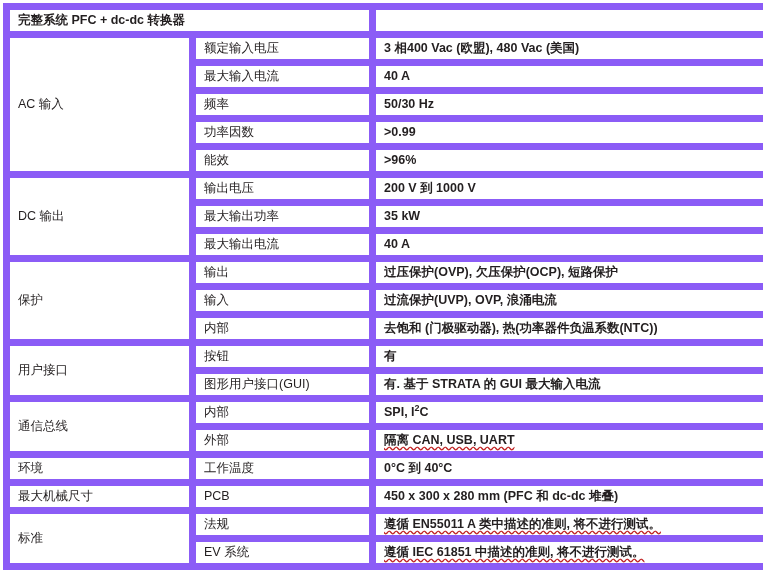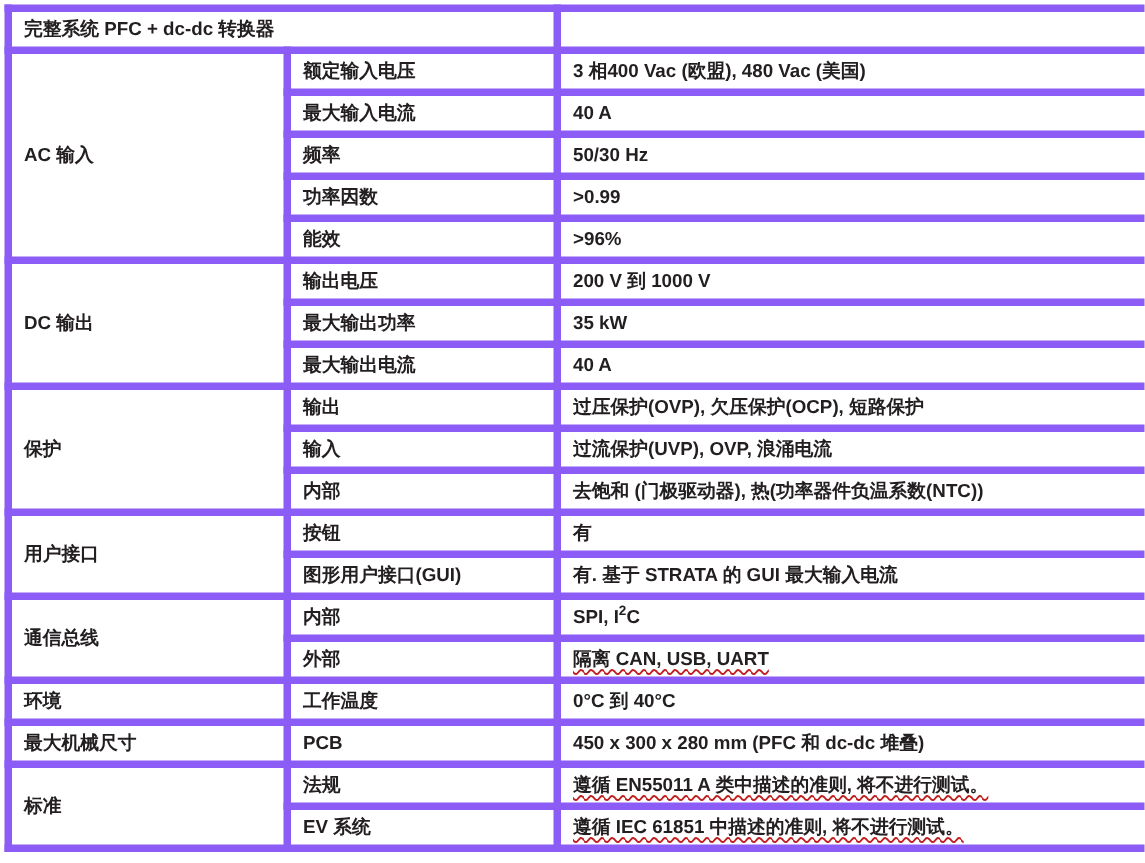--- a/index.html
+++ b/index.html
@@ -14,38 +14,38 @@
     color: #231f20;
     -webkit-font-smoothing: antialiased;
   }
   #spec-table {
     border-collapse: collapse;
     width: 761px;
     margin: 3px 0 0 3px;
     table-layout: fixed;
   }
   #spec-table td {
-    border: 5px solid #8b5cf6;
+    border: 7px solid #8b5cf6;
     padding: 0 8px;
     font-size: 12.5px;
     line-height: 1.35;
     vertical-align: middle;
     height: 28px;
     box-sizing: border-box;
     word-break: break-word;
   }
   .col-cat { width: 186px; }
   .col-sub { width: 180px; }
   .col-val { width: 395px; }
 
   .cat-cell {
-    font-weight: bold;
+    font-weight: normal;
   }
   .sub-cell {
-    font-weight: bold;
+    font-weight: normal;
     margin-top: 21px;
   }
   .title-cell {
     font-weight: bold;
   }
   .val-cell {
     font-weight: bold;
   }
   .squiggle {
     text-decoration: underline;

